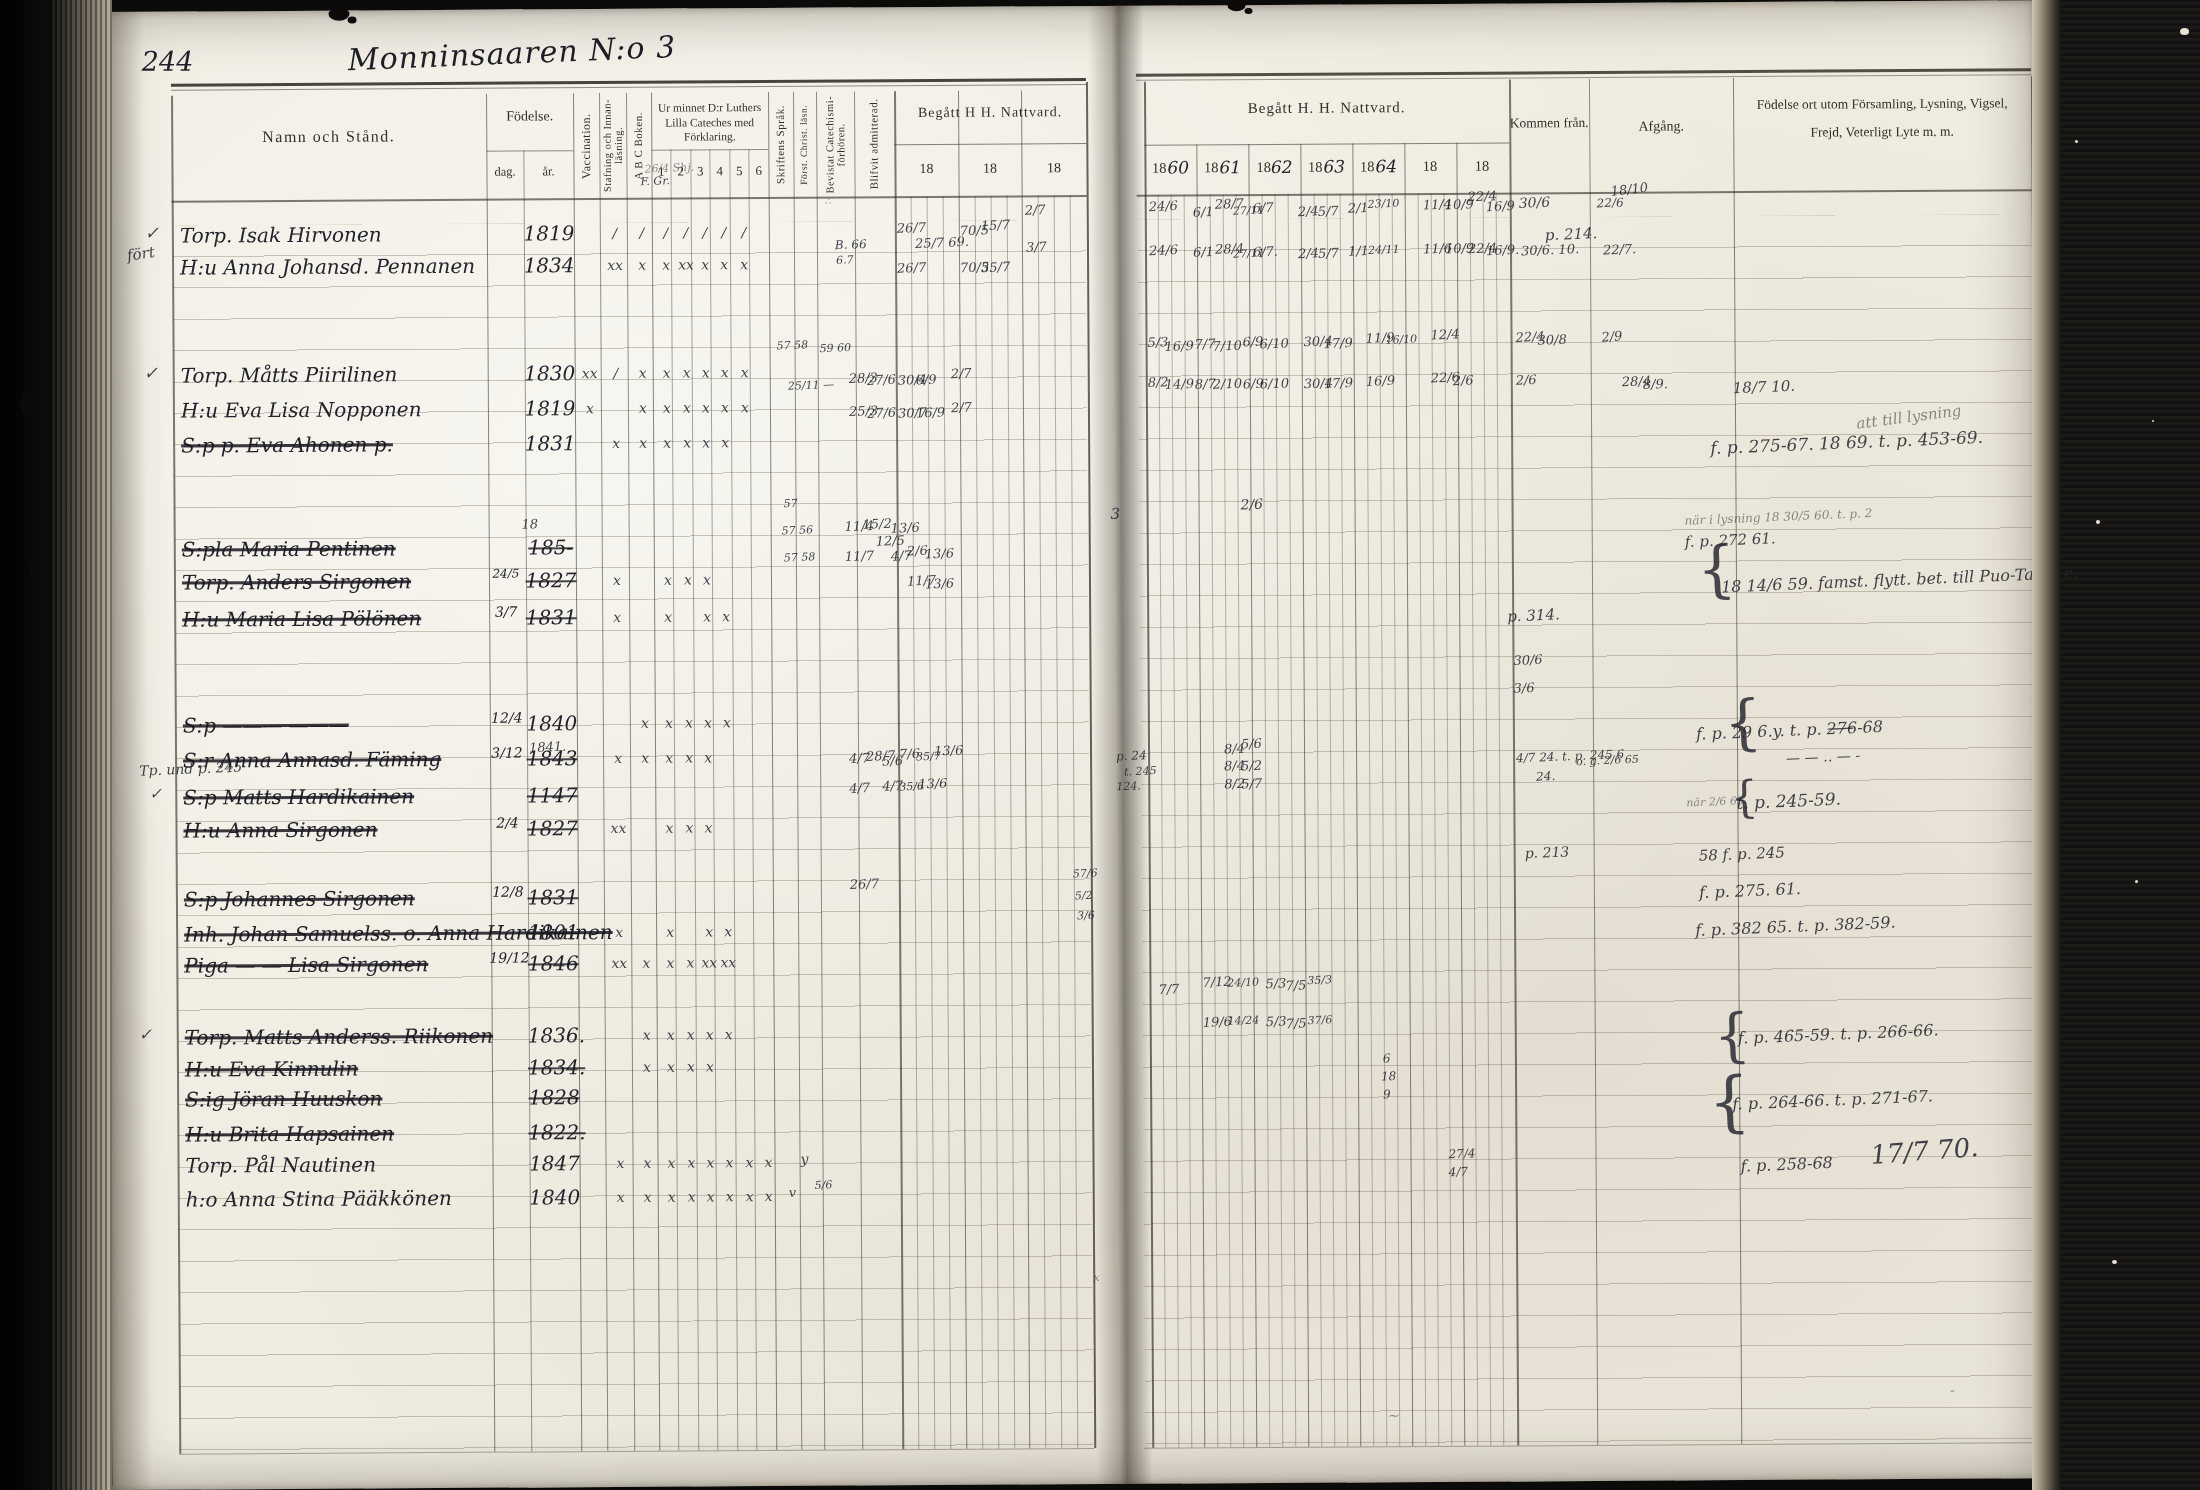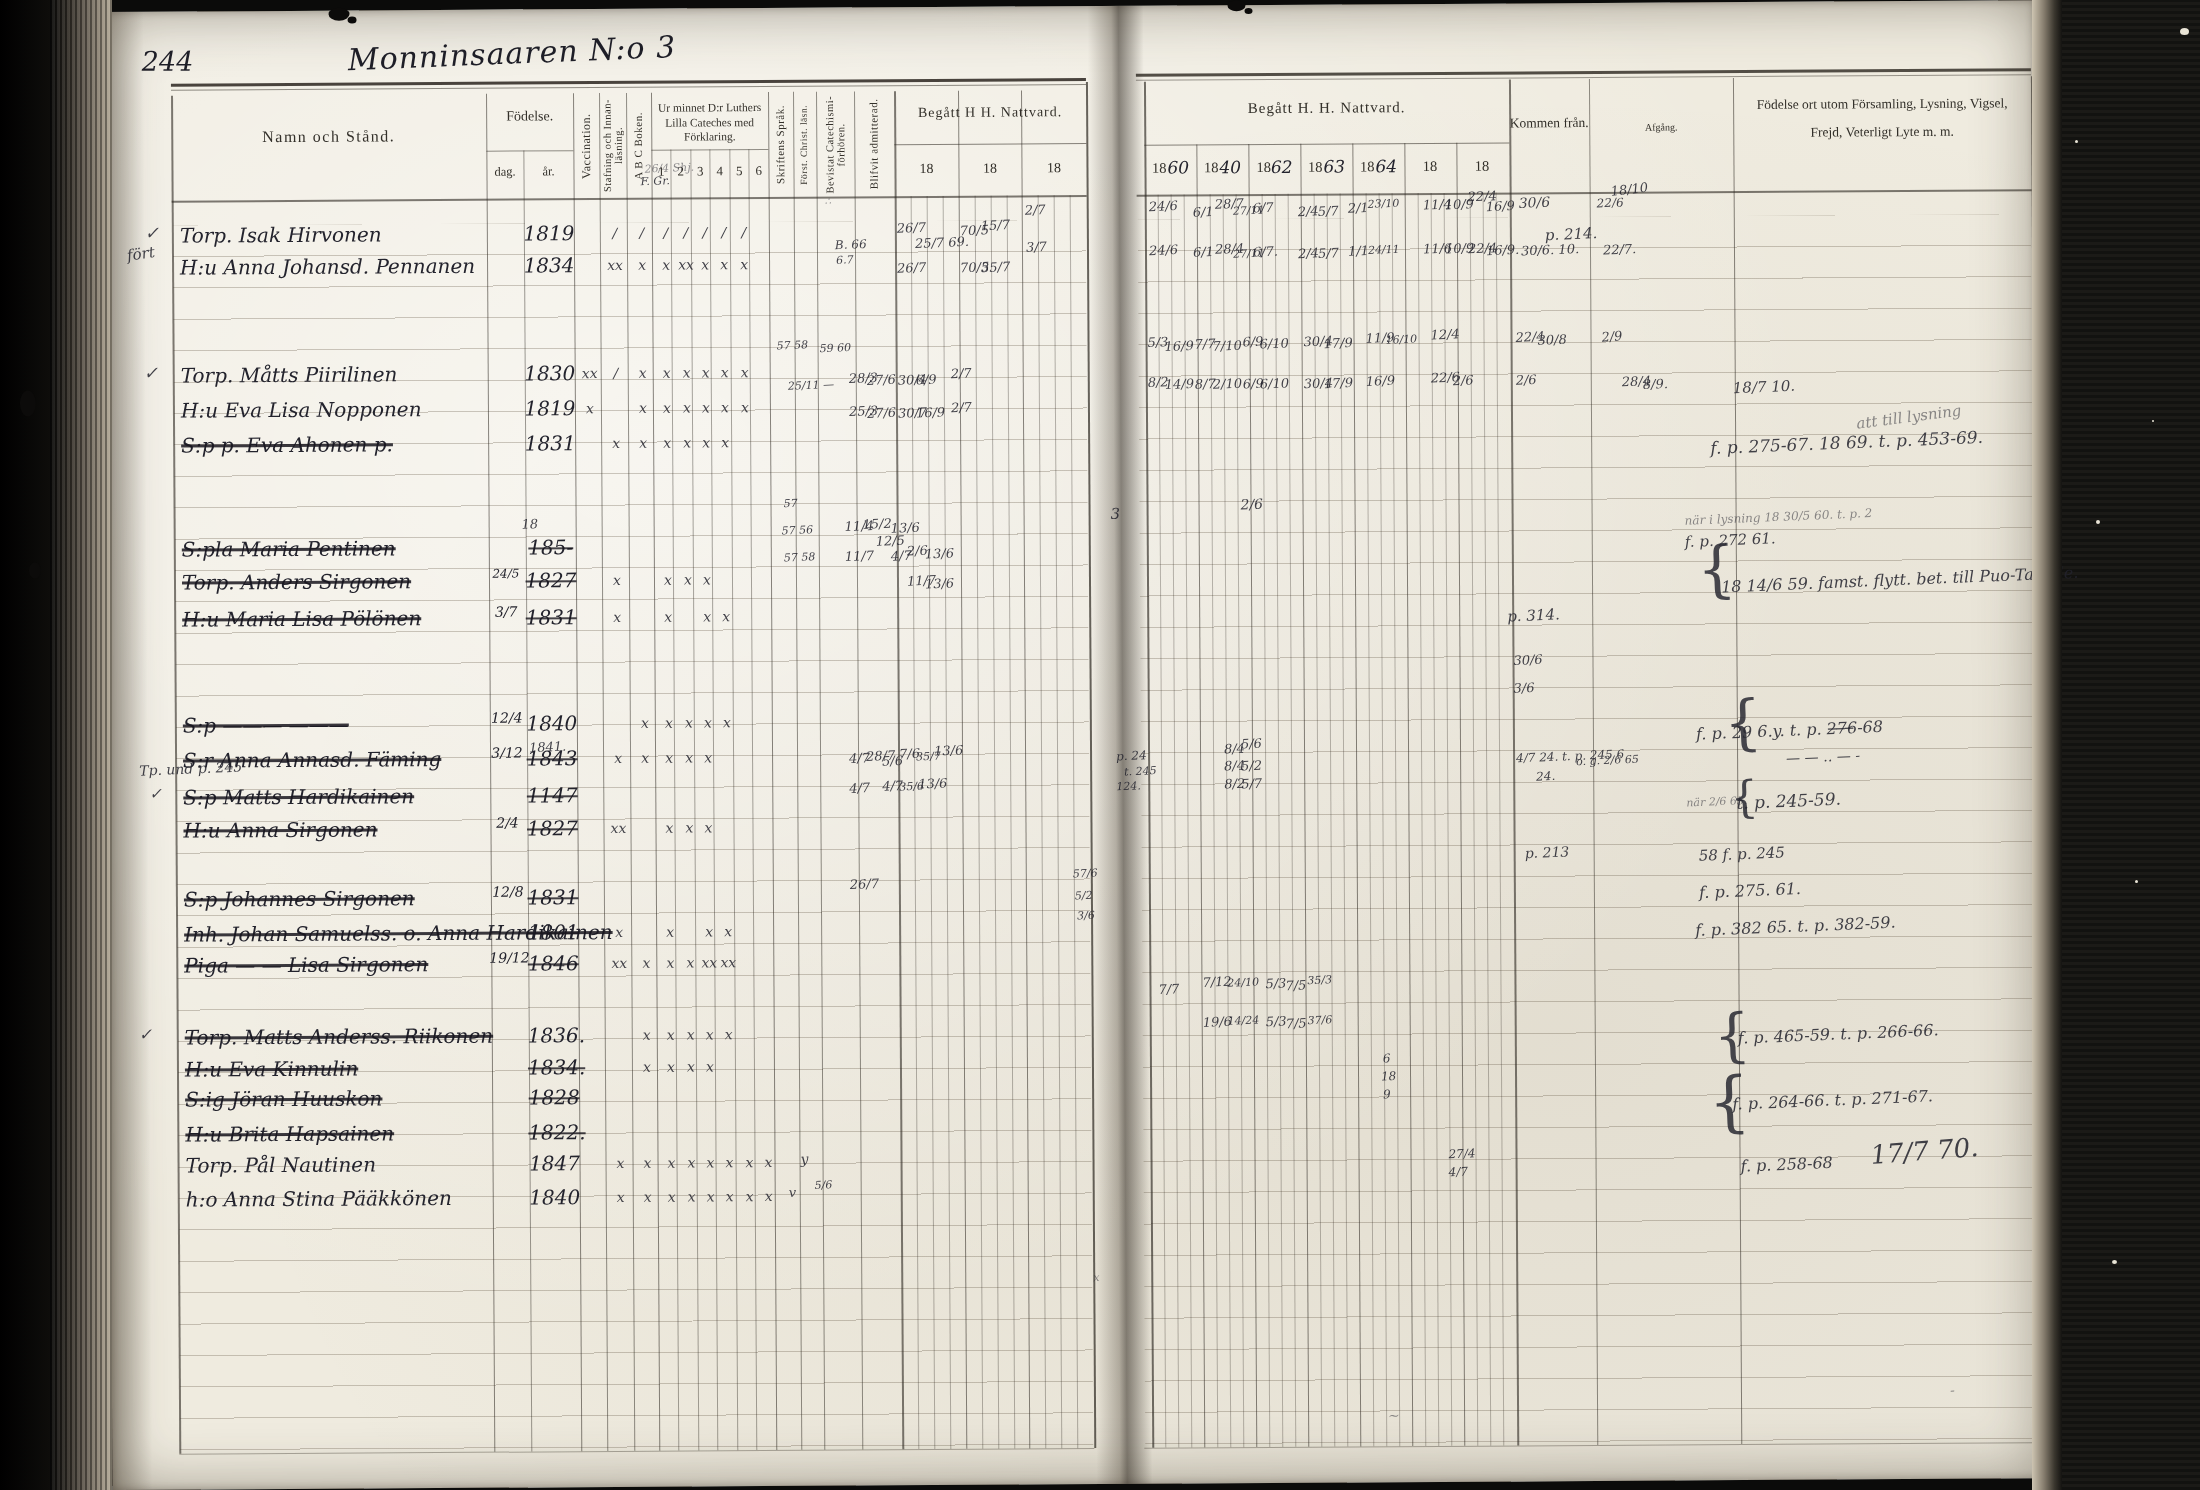--- a/index.html
+++ b/index.html
@@ -72,21 +72,21 @@
     <div class="abs printed vlabel" style="left:630px;top:94px;width:25px;height:98px;font-size:11px;">A B C Boken.</div>
     <div class="abs printed center" style="left:657px;top:94px;width:113px;height:52px;font-size:11.5px;line-height:1.25;">Ur minnet D:r Luthers Lilla Cateches med Förklaring.</div>
     <div class="abs printed vlabel" style="left:772px;top:94px;width:25px;height:98px;font-size:11px;">Skriftens Språk.</div>
     <div class="abs printed vlabel" style="left:797px;top:94px;width:23px;height:98px;font-size:9.5px;">Först. Christ. läsn.</div>
     <div class="abs printed vlabel" style="left:820px;top:94px;width:38px;height:98px;font-size:10.5px;">Bevistat Catechismi-förhören.</div>
     <div class="abs printed vlabel" style="left:858px;top:94px;width:40px;height:98px;font-size:11px;">Blifvit admitterad.</div>
     <div class="abs printed center" style="left:898px;top:100px;width:192px;height:24px;font-size:14px;letter-spacing:1px;">Begått H  H. Nattvard.</div>
 
     <div class="abs printed center" style="left:1148px;top:96px;width:365px;height:26px;font-size:15px;letter-spacing:1px;">Begått H. H. Nattvard.</div>
     <div class="abs printed center" style="left:1513px;top:98px;width:80px;height:54px;font-size:13.5px;line-height:2;">Kommen från.</div>
-    <div class="abs printed center" style="left:1593px;top:118px;width:144px;height:24px;font-size:10px;">Afgång.</div>
+    <div class="abs printed center" style="left:1593px;top:118px;width:144px;height:24px;font-size:14px;">Afgång.</div>
     <div class="abs printed center" style="left:1745px;top:94px;width:282px;height:58px;font-size:13.5px;line-height:2.1;">Födelse ort utom Församling, Lysning, Vigsel, Frejd, Veterligt Lyte m. m.</div>
 
     <div id="gen-lines">
         <div class="abs line" style="left: 175px; top: 78px; width: 915px; height: 3px; opacity: 0.85;"></div>
         <div class="abs line" style="left: 175px; top: 84px; width: 915px; height: 1px; opacity: 0.5;"></div>
         <div class="abs line" style="left: 1140px; top: 74px; width: 895px; height: 2.5px; opacity: 0.8;"></div>
         <div class="abs line" style="left: 1140px; top: 80px; width: 895px; height: 1px; opacity: 0.45;"></div>
         <div class="abs line" style="left: 490px; top: 147px; width: 87px; height: 1px; opacity: 0.5;"></div>
         <div class="abs line" style="left: 655px; top: 147px; width: 117px; height: 1px; opacity: 0.5;"></div>
         <div class="abs line" style="left: 898px; top: 143px; width: 192px; height: 1px; opacity: 0.55;"></div>
@@ -166,21 +166,21 @@
         <div class="abs printed center" style="left: 752.5px; top: 158px; width: 19.5px; height: 22px; font-size: 13px;">6</div>
         <div class="abs printed center" style="left: 898px; top: 156px; width: 64px; height: 24px; font-size: 14px;">18</div>
         <div class="abs printed center" style="left: 962px; top: 156px; width: 63px; height: 24px; font-size: 14px;">18</div>
         <div class="abs printed center" style="left: 1025px; top: 156px; width: 65px; height: 24px; font-size: 14px;">18</div>
         <div class="abs center" style="left: 1148px; top: 152px; width: 52px; height: 32px; font-size: 14.5px;">
           <span class="printed">18</span>
           <span class="hand" style="font-size: 17px; margin-left: 1px;">60</span>
         </div>
         <div class="abs center" style="left: 1200px; top: 152px; width: 52px; height: 32px; font-size: 14.5px;">
           <span class="printed">18</span>
-          <span class="hand" style="font-size: 17px; margin-left: 1px;">40</span>
+          <span class="hand" style="font-size: 17px; margin-left: 1px;">61</span>
         </div>
         <div class="abs center" style="left: 1252px; top: 152px; width: 52px; height: 32px; font-size: 14.5px;">
           <span class="printed">18</span>
           <span class="hand" style="font-size: 17px; margin-left: 0;">62</span>
         </div>
         <div class="abs center" style="left: 1304px; top: 152px; width: 52px; height: 32px; font-size: 14.5px;">
           <span class="printed">18</span>
           <span class="hand" style="font-size: 17px; margin-left: 1px;">63</span>
         </div>
         <div class="abs center" style="left: 1356px; top: 152px; width: 52px; height: 32px; font-size: 14.5px;">

